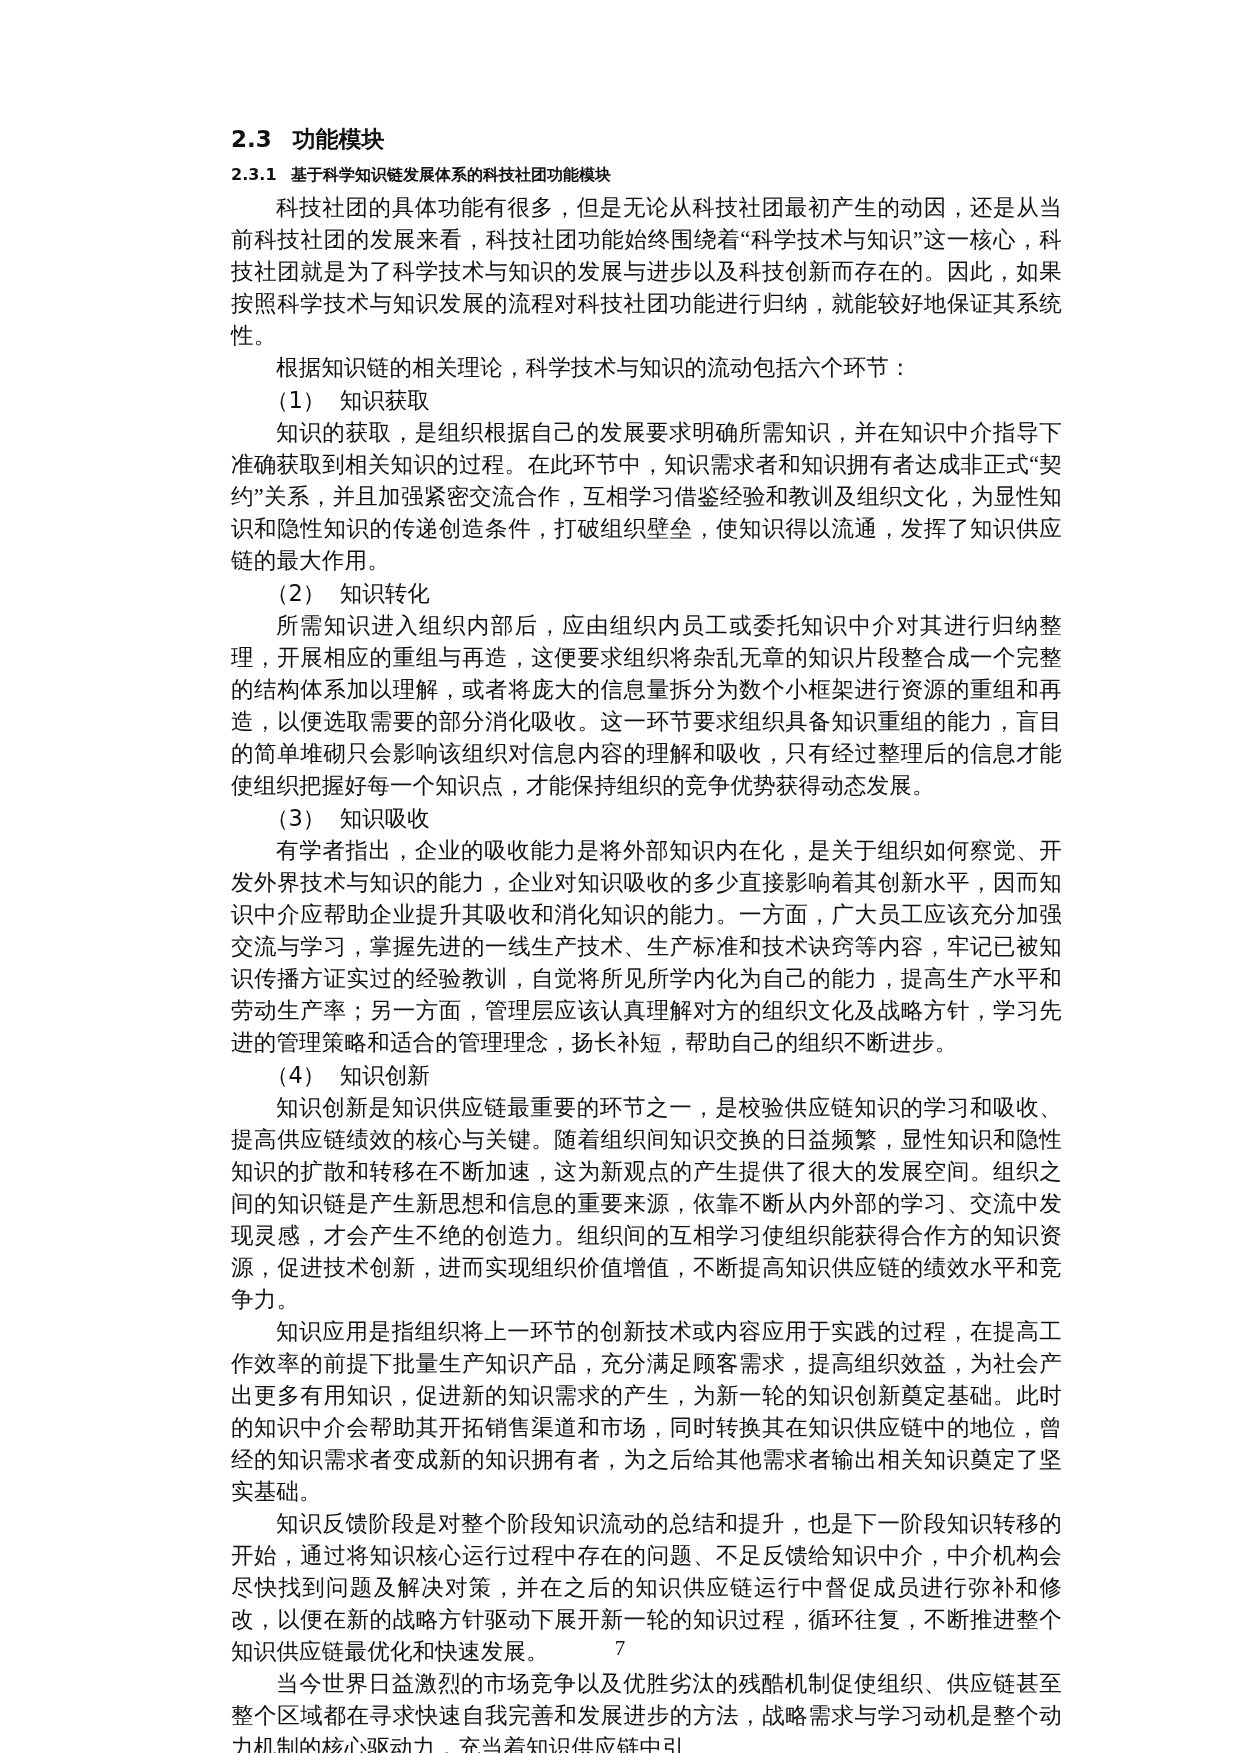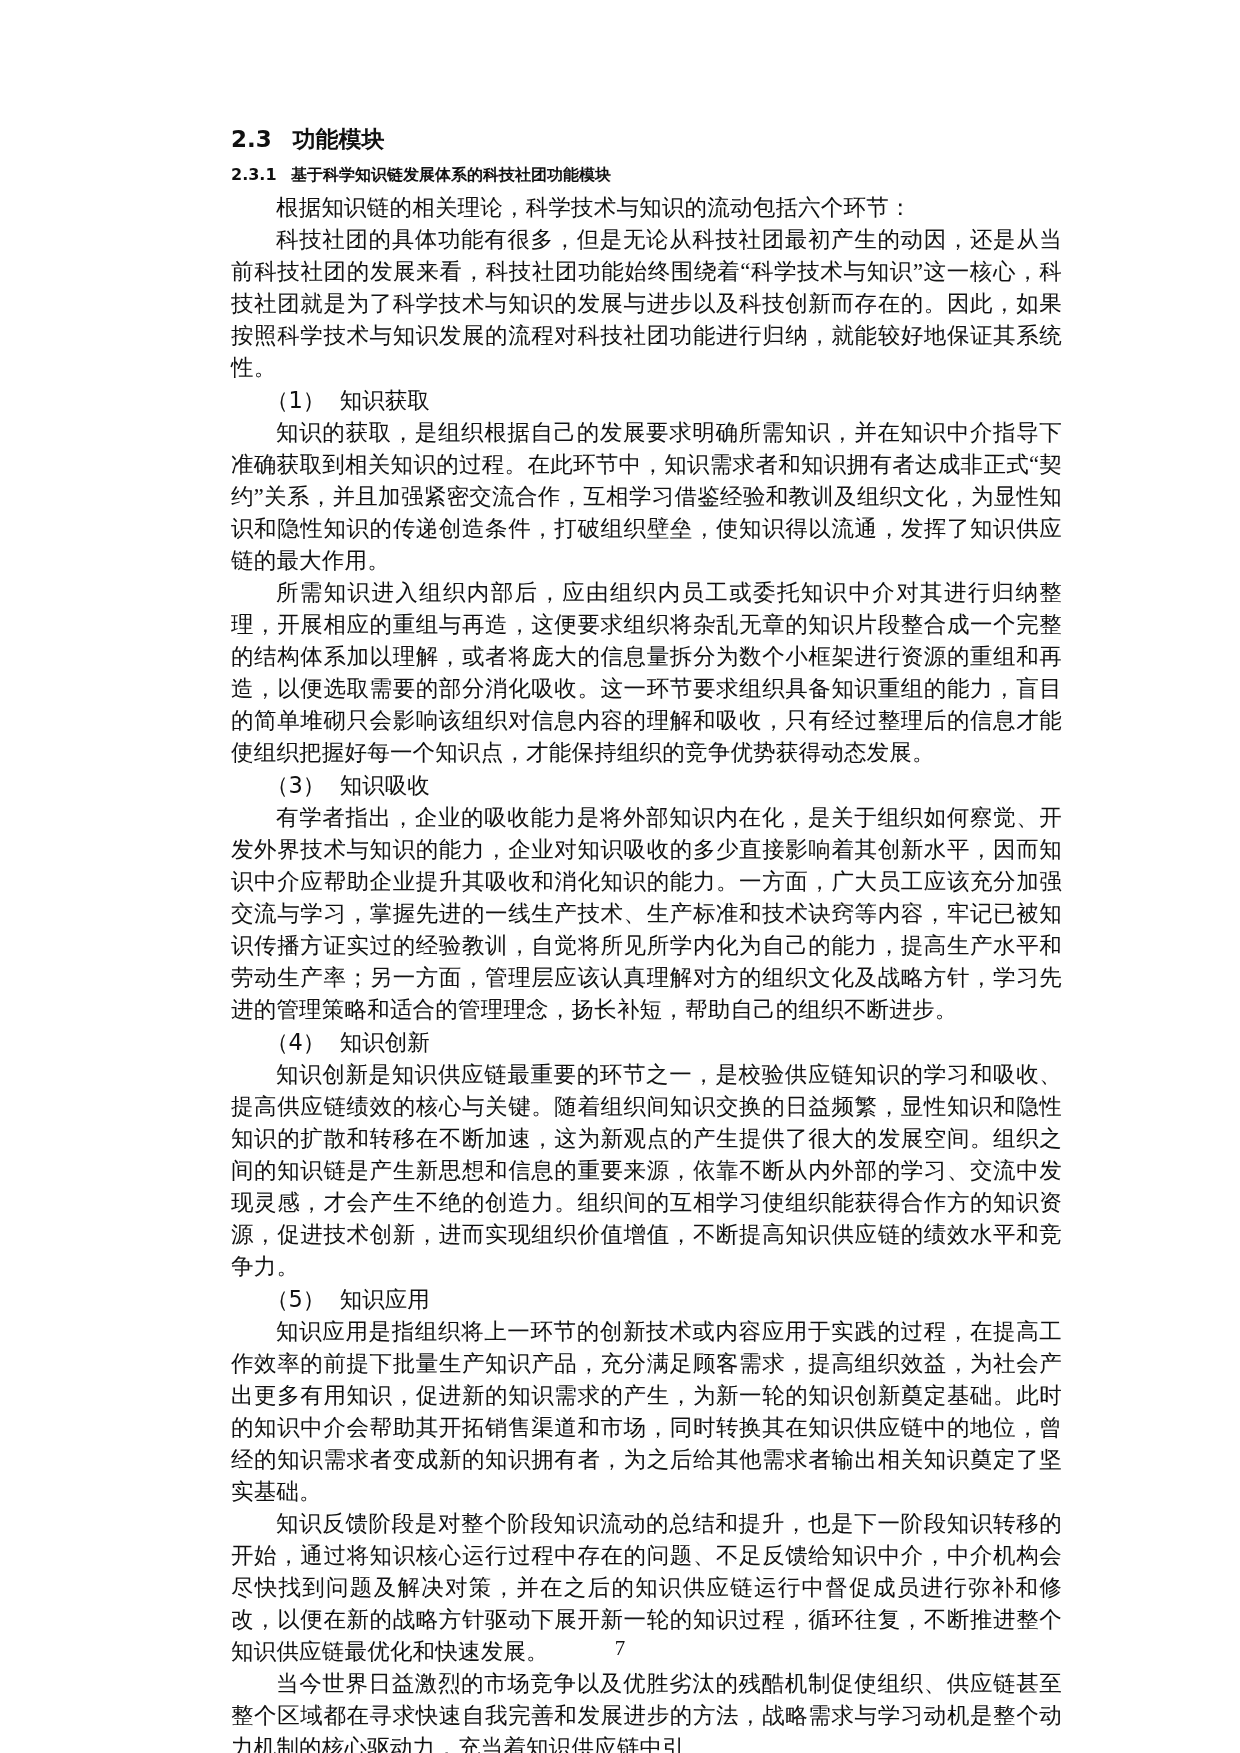--- a/index.html
+++ b/index.html
@@ -70,44 +70,44 @@
 
   <div class="h1">
     <span class="h-num">2.3</span><span>功能模块</span>
   </div>
 
   <div class="h2">
     <span class="h-num">2.3.1</span><span>基于科学知识链发展体系的科技社团功能模块</span>
   </div>
 
 
+  <p class="body-para">科技社团的具体功能有很多，但是无论从科技社团最初产生的动因，还是从当前科技社团的发展来看，科技社团功能始终围绕着“科学技术与知识”这一核心，科技社团就是为了科学技术与知识的发展与进步以及科技创新而存在的。因此，如果按照科学技术与知识发展的流程对科技社团功能进行归纳，就能较好地保证其系统性。</p>
+
   <p class="body-para">根据知识链的相关理论，科学技术与知识的流动包括六个环节：</p>
-
-  <p class="body-para">科技社团的具体功能有很多，但是无论从科技社团最初产生的动因，还是从当前科技社团的发展来看，科技社团功能始终围绕着“科学技术与知识”这一核心，科技社团就是为了科学技术与知识的发展与进步以及科技创新而存在的。因此，如果按照科学技术与知识发展的流程对科技社团功能进行归纳，就能较好地保证其系统性。</p>
 
   <div class="sec-title">
     <span class="sec-num">（1）</span><span>知识获取</span>
   </div>
   <p class="body-para">知识的获取，是组织根据自己的发展要求明确所需知识，并在知识中介指导下准确获取到相关知识的过程。在此环节中，知识需求者和知识拥有者达成非正式“契约”关系，并且加强紧密交流合作，互相学习借鉴经验和教训及组织文化，为显性知识和隐性知识的传递创造条件，打破组织壁垒，使知识得以流通，发挥了知识供应链的最大作用。</p>
 
+  <div class="sec-title">
+    <span class="sec-num">（2）</span><span>知识转化</span>
+  </div>
   <p class="body-para">所需知识进入组织内部后，应由组织内员工或委托知识中介对其进行归纳整理，开展相应的重组与再造，这便要求组织将杂乱无章的知识片段整合成一个完整的结构体系加以理解，或者将庞大的信息量拆分为数个小框架进行资源的重组和再造，以便选取需要的部分消化吸收。这一环节要求组织具备知识重组的能力，盲目的简单堆砌只会影响该组织对信息内容的理解和吸收，只有经过整理后的信息才能使组织把握好每一个知识点，才能保持组织的竞争优势获得动态发展。</p>
 
   <div class="sec-title">
     <span class="sec-num">（3）</span><span>知识吸收</span>
   </div>
   <p class="body-para">有学者指出，企业的吸收能力是将外部知识内在化，是关于组织如何察觉、开发外界技术与知识的能力，企业对知识吸收的多少直接影响着其创新水平，因而知识中介应帮助企业提升其吸收和消化知识的能力。一方面，广大员工应该充分加强交流与学习，掌握先进的一线生产技术、生产标准和技术诀窍等内容，牢记已被知识传播方证实过的经验教训，自觉将所见所学内化为自己的能力，提高生产水平和劳动生产率；另一方面，管理层应该认真理解对方的组织文化及战略方针，学习先进的管理策略和适合的管理理念，扬长补短，帮助自己的组织不断进步。</p>
 
   <div class="sec-title">
     <span class="sec-num">（4）</span><span>知识创新</span>
   </div>
   <p class="body-para">知识创新是知识供应链最重要的环节之一，是校验供应链知识的学习和吸收、提高供应链绩效的核心与关键。随着组织间知识交换的日益频繁，显性知识和隐性知识的扩散和转移在不断加速，这为新观点的产生提供了很大的发展空间。组织之间的知识链是产生新思想和信息的重要来源，依靠不断从内外部的学习、交流中发现灵感，才会产生不绝的创造力。组织间的互相学习使组织能获得合作方的知识资源，促进技术创新，进而实现组织价值增值，不断提高知识供应链的绩效水平和竞争力。</p>
 
-  <div class="sec-title">
-    <span class="sec-num">（5）</span><span>知识应用</span>
-  </div>
   <p class="body-para">知识应用是指组织将上一环节的创新技术或内容应用于实践的过程，在提高工作效率的前提下批量生产知识产品，充分满足顾客需求，提高组织效益，为社会产出更多有用知识，促进新的知识需求的产生，为新一轮的知识创新奠定基础。此时的知识中介会帮助其开拓销售渠道和市场，同时转换其在知识供应链中的地位，曾经的知识需求者变成新的知识拥有者，为之后给其他需求者输出相关知识奠定了坚实基础。</p>
 
   <p class="body-para">知识反馈阶段是对整个阶段知识流动的总结和提升，也是下一阶段知识转移的开始，通过将知识核心运行过程中存在的问题、不足反馈给知识中介，中介机构会尽快找到问题及解决对策，并在之后的知识供应链运行中督促成员进行弥补和修改，以便在新的战略方针驱动下展开新一轮的知识过程，循环往复，不断推进整个知识供应链最优化和快速发展。</p>
 
   <p class="body-para">当今世界日益激烈的市场竞争以及优胜劣汰的残酷机制促使组织、供应链甚至整个区域都在寻求快速自我完善和发展进步的方法，战略需求与学习动机是整个动力机制的核心驱动力，充当着知识供应链中引</p>
 
   <div class="page-footer">7</div>
 
 </div>
 

